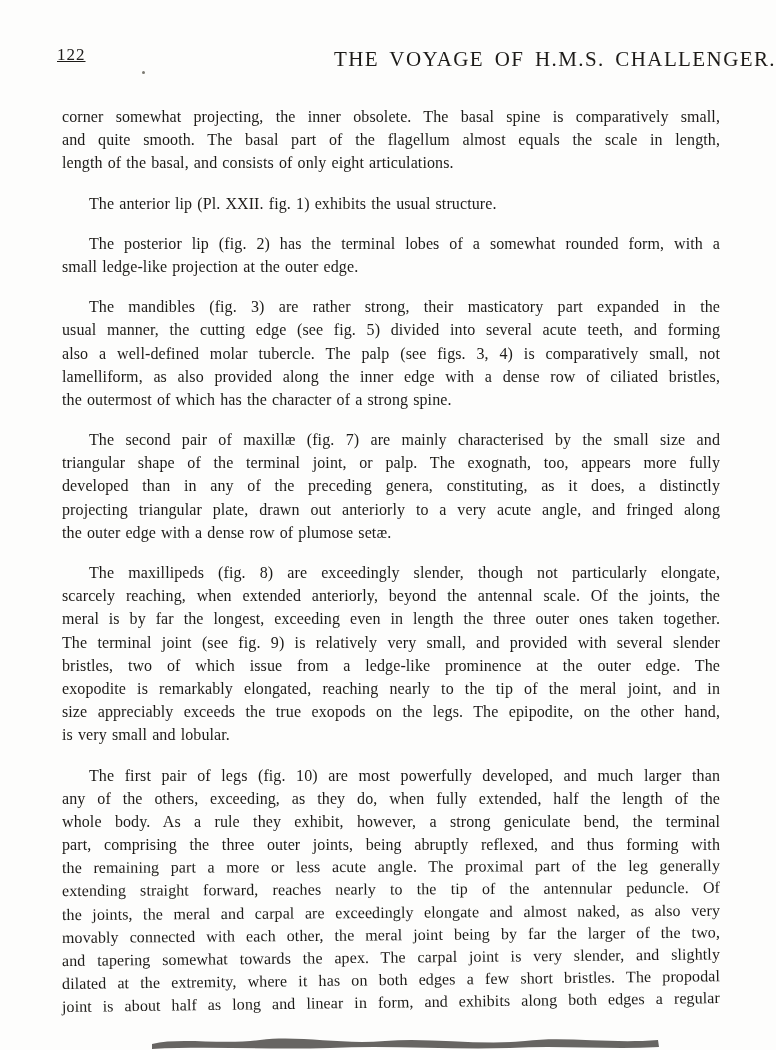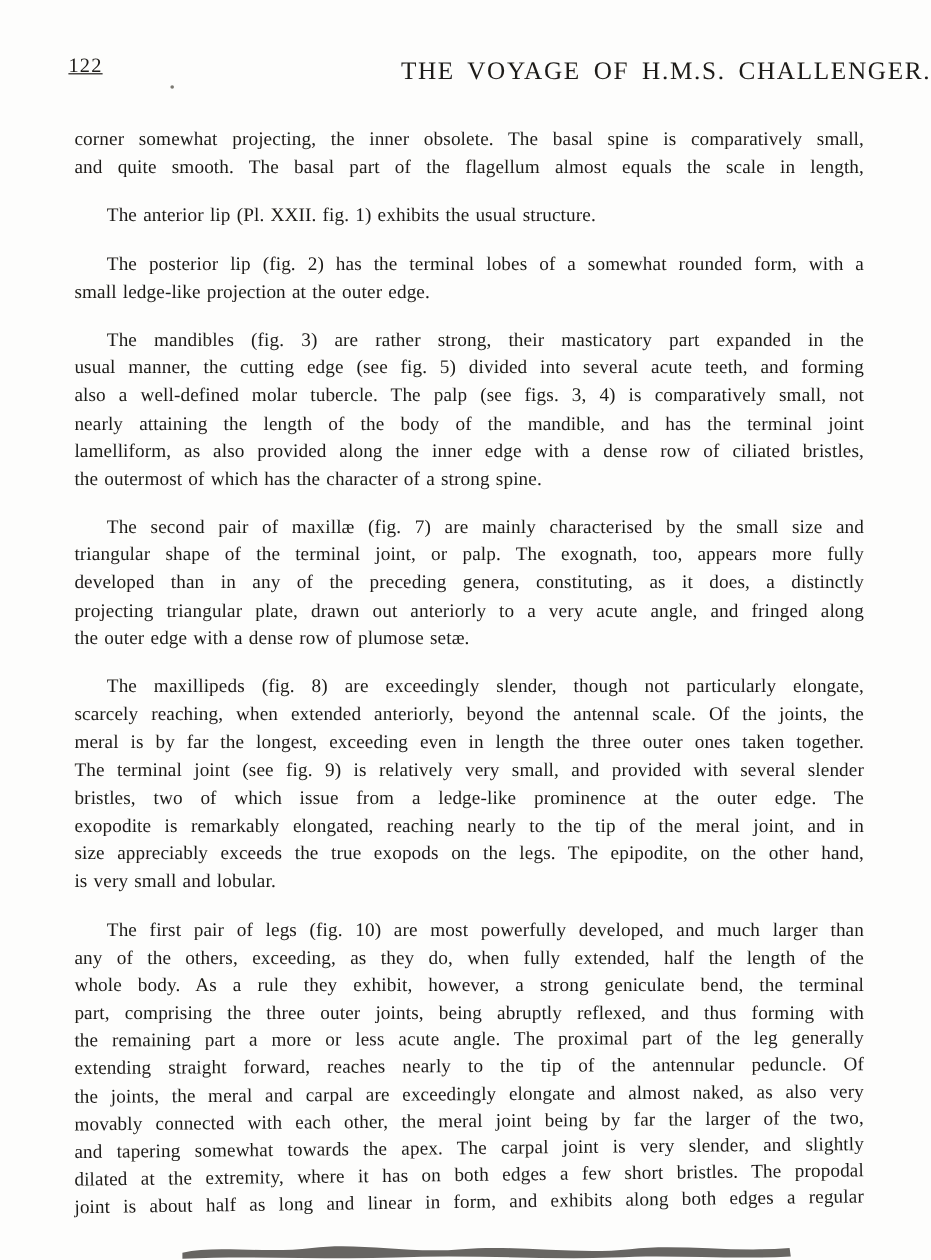--- a/index.html
+++ b/index.html
@@ -48,33 +48,33 @@
 
   <span class="page-number">122</span>
   <div class="running-head">THE VOYAGE OF H.M.S. CHALLENGER.</div>
 
   <div class="ink-speck"></div>
 
   <main class="body-text">
       <div class="para">
         <div class="line">corner somewhat projecting, the inner obsolete. The basal spine is comparatively small,</div>
         <div class="line">and quite smooth. The basal part of the flagellum almost equals the scale in length,</div>
+        <div class="line last">length of the basal, and consists of only eight articulations.</div>
       </div>
       <div class="para indent">
         <div class="line last">The anterior lip (Pl. XXII. fig. 1) exhibits the usual structure.</div>
       </div>
       <div class="para indent">
         <div class="line">The posterior lip (fig. 2) has the terminal lobes of a somewhat rounded form, with a</div>
         <div class="line last">small ledge-like projection at the outer edge.</div>
       </div>
       <div class="para indent">
         <div class="line">The mandibles (fig. 3) are rather strong, their masticatory part expanded in the</div>
         <div class="line">usual manner, the cutting edge (see fig. 5) divided into several acute teeth, and forming</div>
         <div class="line">also a well-defined molar tubercle. The palp (see figs. 3, 4) is comparatively small, not</div>
-        <div class="line">nearly attaining the length of the body of the mandible, and has the terminal joint</div>
         <div class="line">lamelliform, as also provided along the inner edge with a dense row of ciliated bristles,</div>
         <div class="line last">the outermost of which has the character of a strong spine.</div>
       </div>
       <div class="para indent">
         <div class="line">The second pair of maxillæ (fig. 7) are mainly characterised by the small size and</div>
         <div class="line">triangular shape of the terminal joint, or palp. The exognath, too, appears more fully</div>
         <div class="line">developed than in any of the preceding genera, constituting, as it does, a distinctly</div>
         <div class="line">projecting triangular plate, drawn out anteriorly to a very acute angle, and fringed along</div>
         <div class="line last">the outer edge with a dense row of plumose setæ.</div>
       </div>

